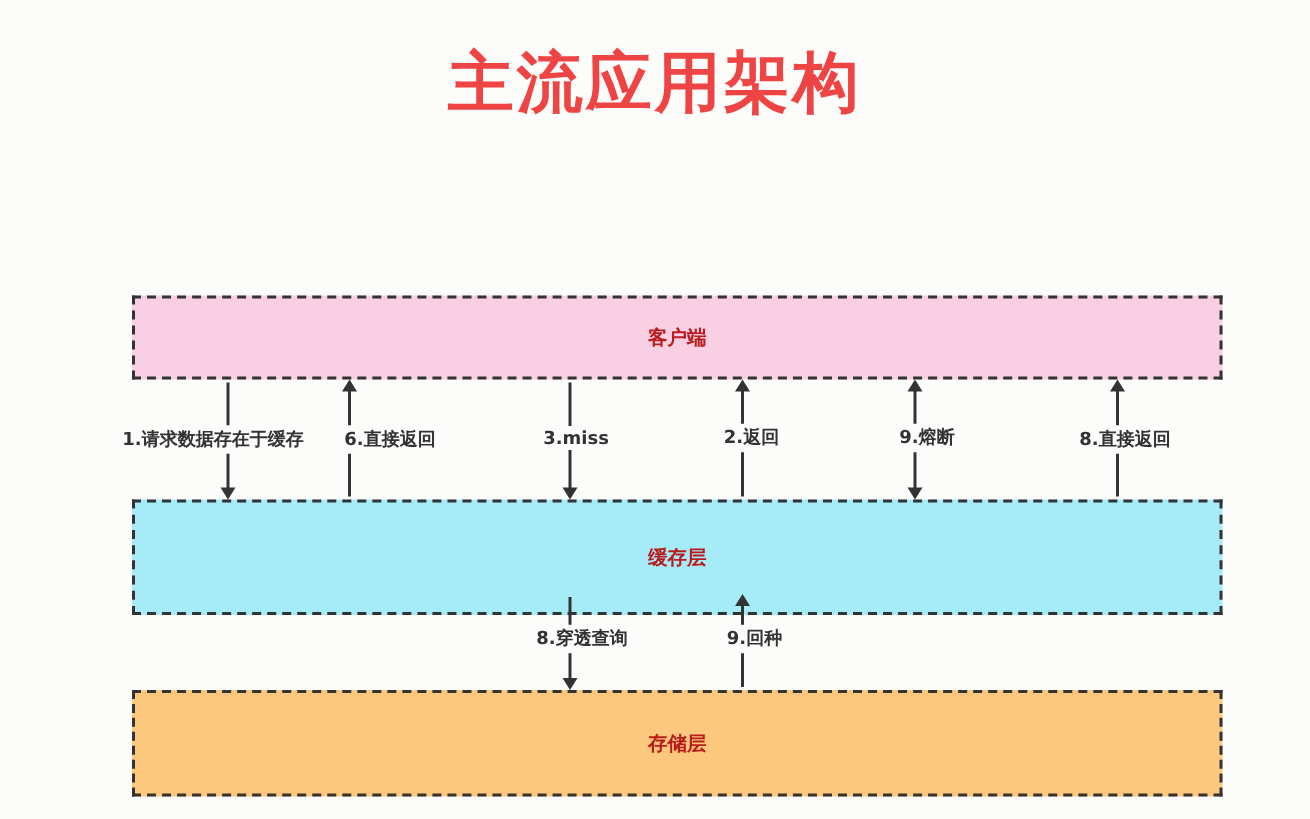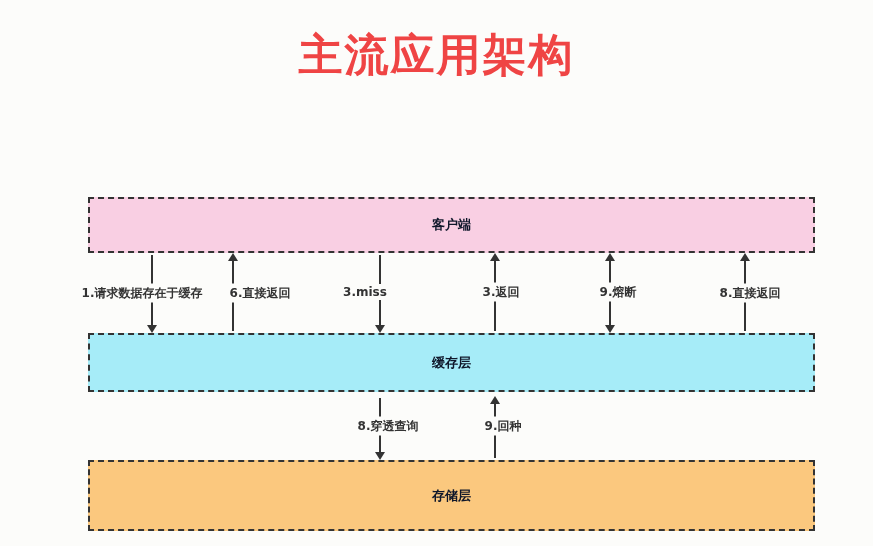--- a/index.html
+++ b/index.html
@@ -27,24 +27,24 @@
     position:absolute;
     left:88px;
     width:727px;
     box-sizing:border-box;
     border:2px dashed #333;
     display:flex;
     align-items:center;
     justify-content:center;
     font-size:13px;
     font-weight:bold;
-    color:#0f172a;
+    color:#b91c1c;
   }
   .layer.client  { top:197px; height:56px; }
-  .layer.cache   { top:333px; height:59px; }
+  .layer.cache   { top:333px; height:77px; }
   .layer.storage { top:460px; height:71px; }
 
   .arrow { position:absolute; width:0; }
   .arrow .shaft {
     position:absolute;
     left:-1px; top:2px; bottom:2px;
     width:2px;
     background:#333;
   }
   .arrow .head {
@@ -123,20 +123,20 @@
     <span class="head bottom"></span>
   </div>
 
   <div class="arrow" style="left:495px; top:396px; height:64px">
     <span class="shaft"></span>
     <span class="head top"></span>
   </div>
 
   <div class="alabel" style="left:142px; top:293px">1.请求数据存在于缓存</div>
   <div class="alabel" style="left:260px; top:293px">6.直接返回</div>
-  <div class="alabel" style="left:365px; top:292px">3.miss</div>
-  <div class="alabel" style="left:501px; top:292px">3.返回</div>
+  <div class="alabel" style="left:384px; top:292px">3.miss</div>
+  <div class="alabel" style="left:501px; top:292px">2.返回</div>
   <div class="alabel" style="left:618px; top:292px">9.熔断</div>
   <div class="alabel" style="left:750px; top:293px">8.直接返回</div>
   <div class="alabel" style="left:388px; top:426px">8.穿透查询</div>
   <div class="alabel" style="left:503px; top:426px">9.回种</div>
 
 </div>
 
 </body></html>

